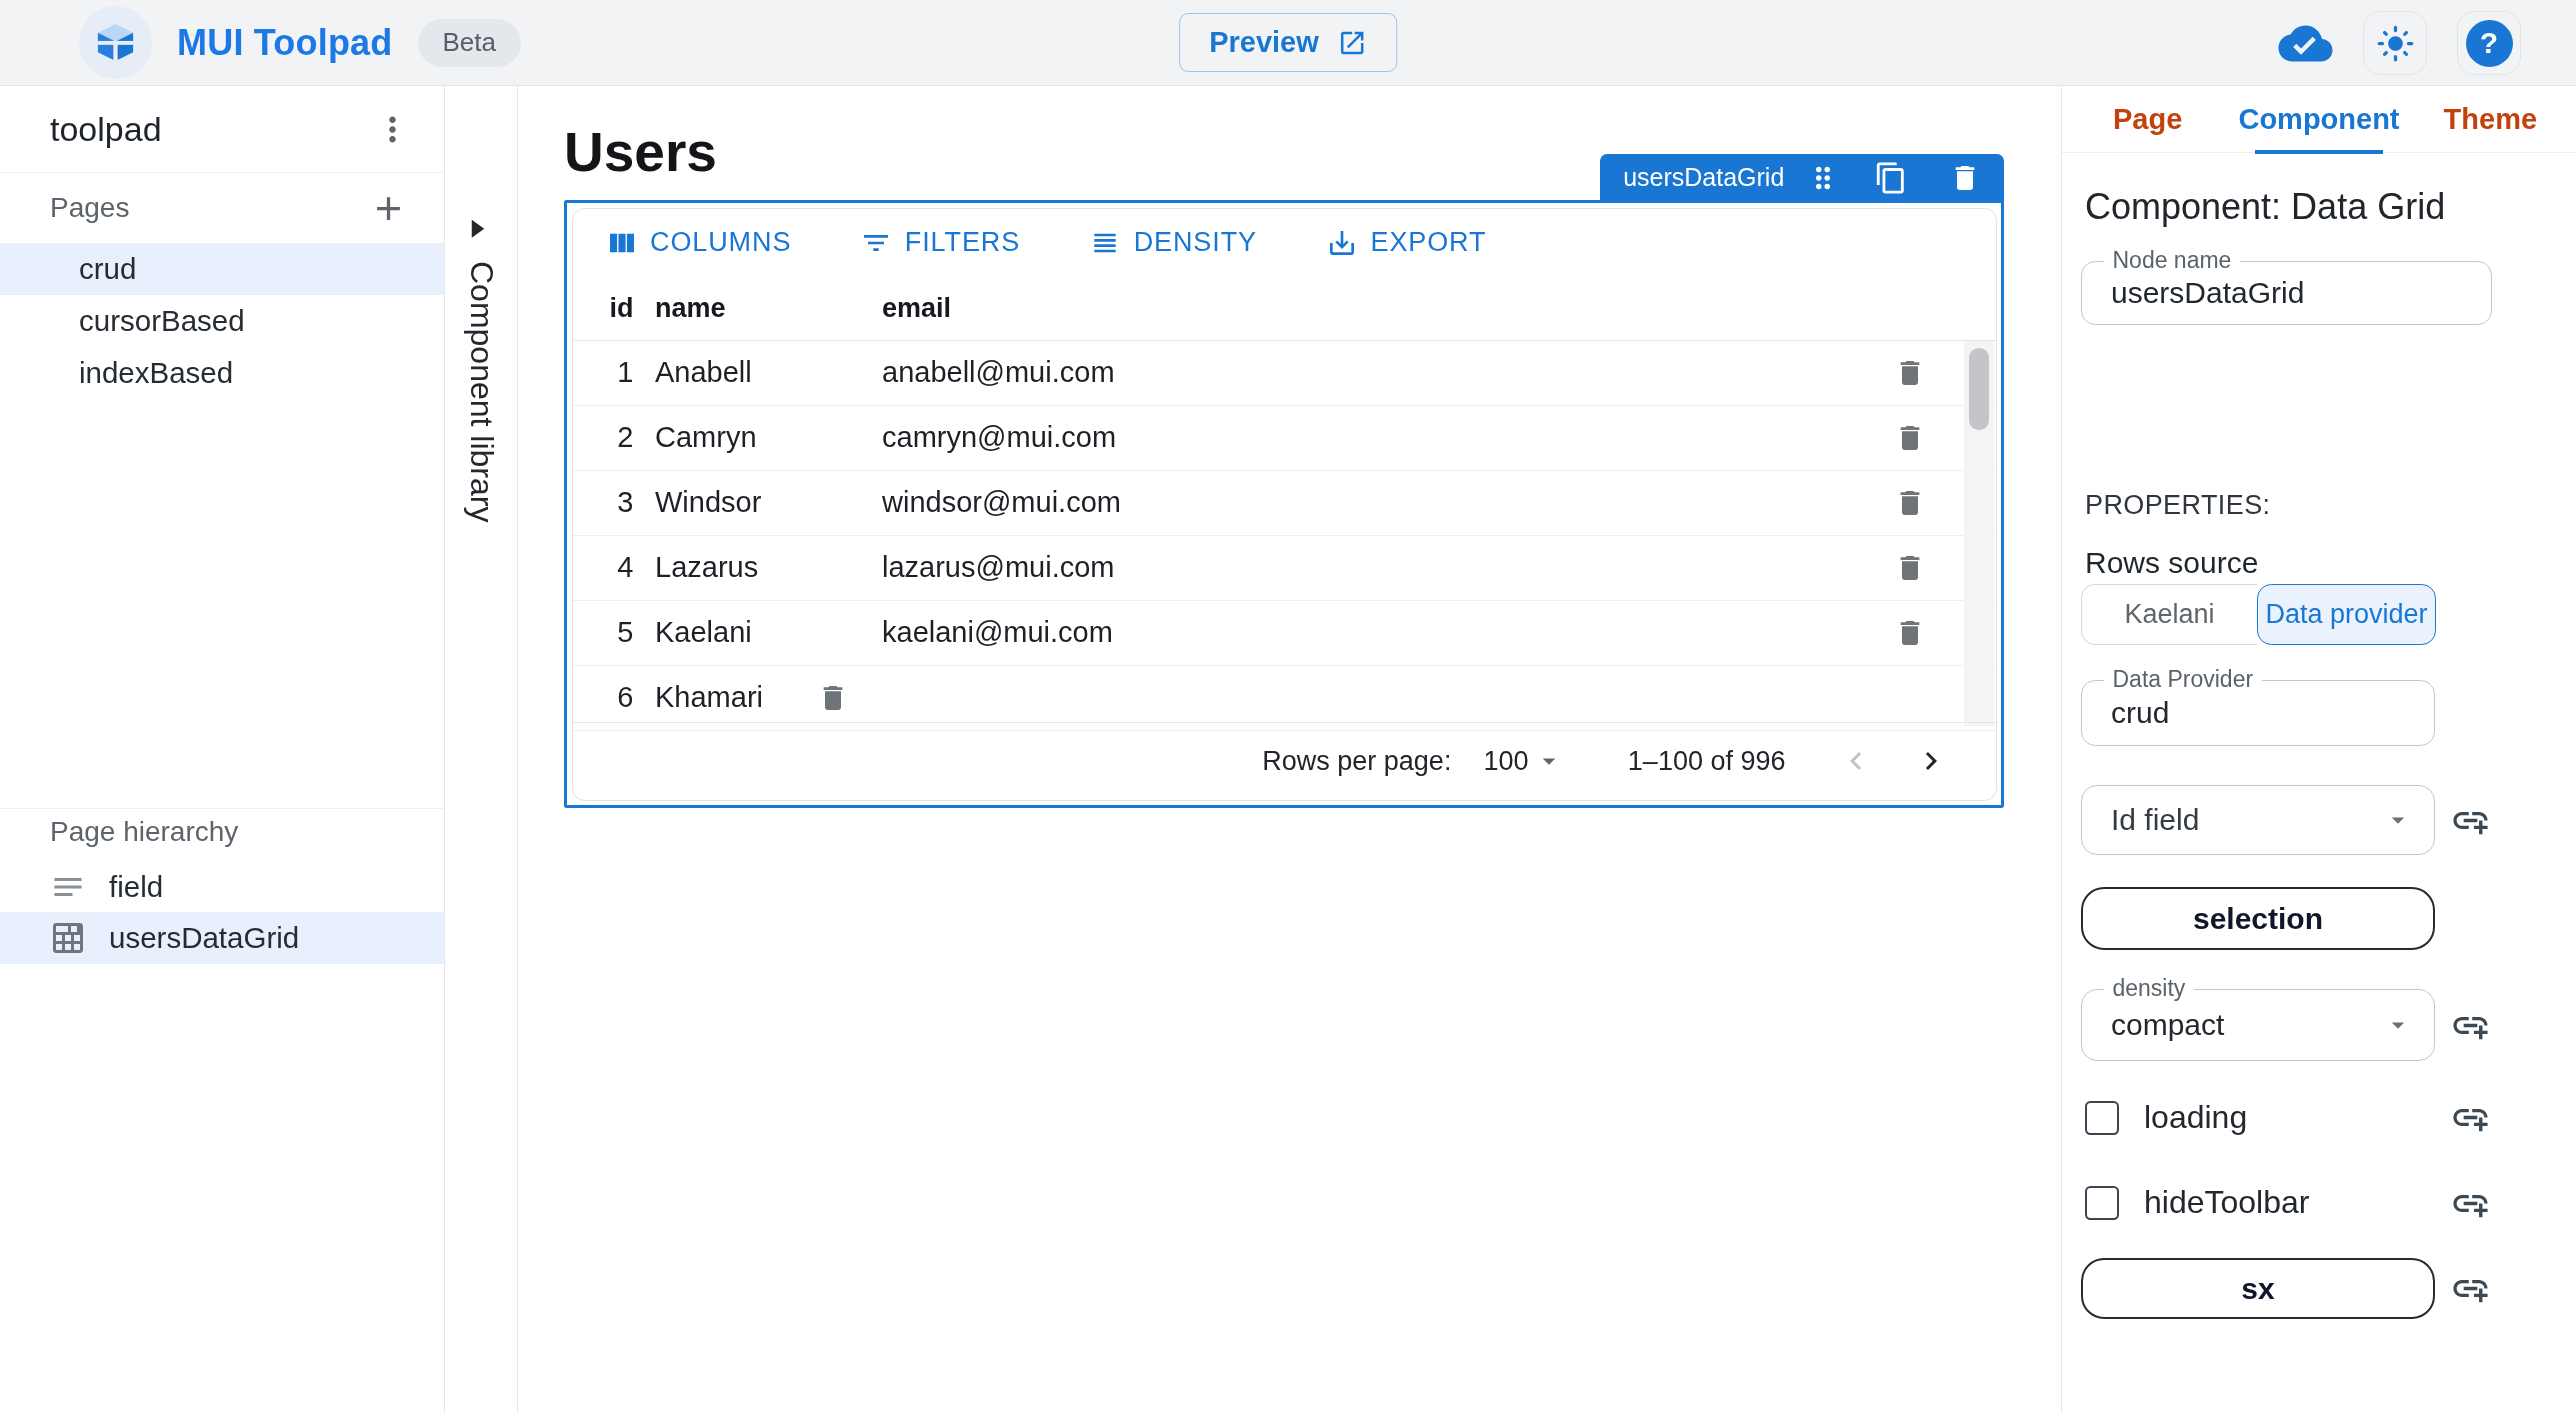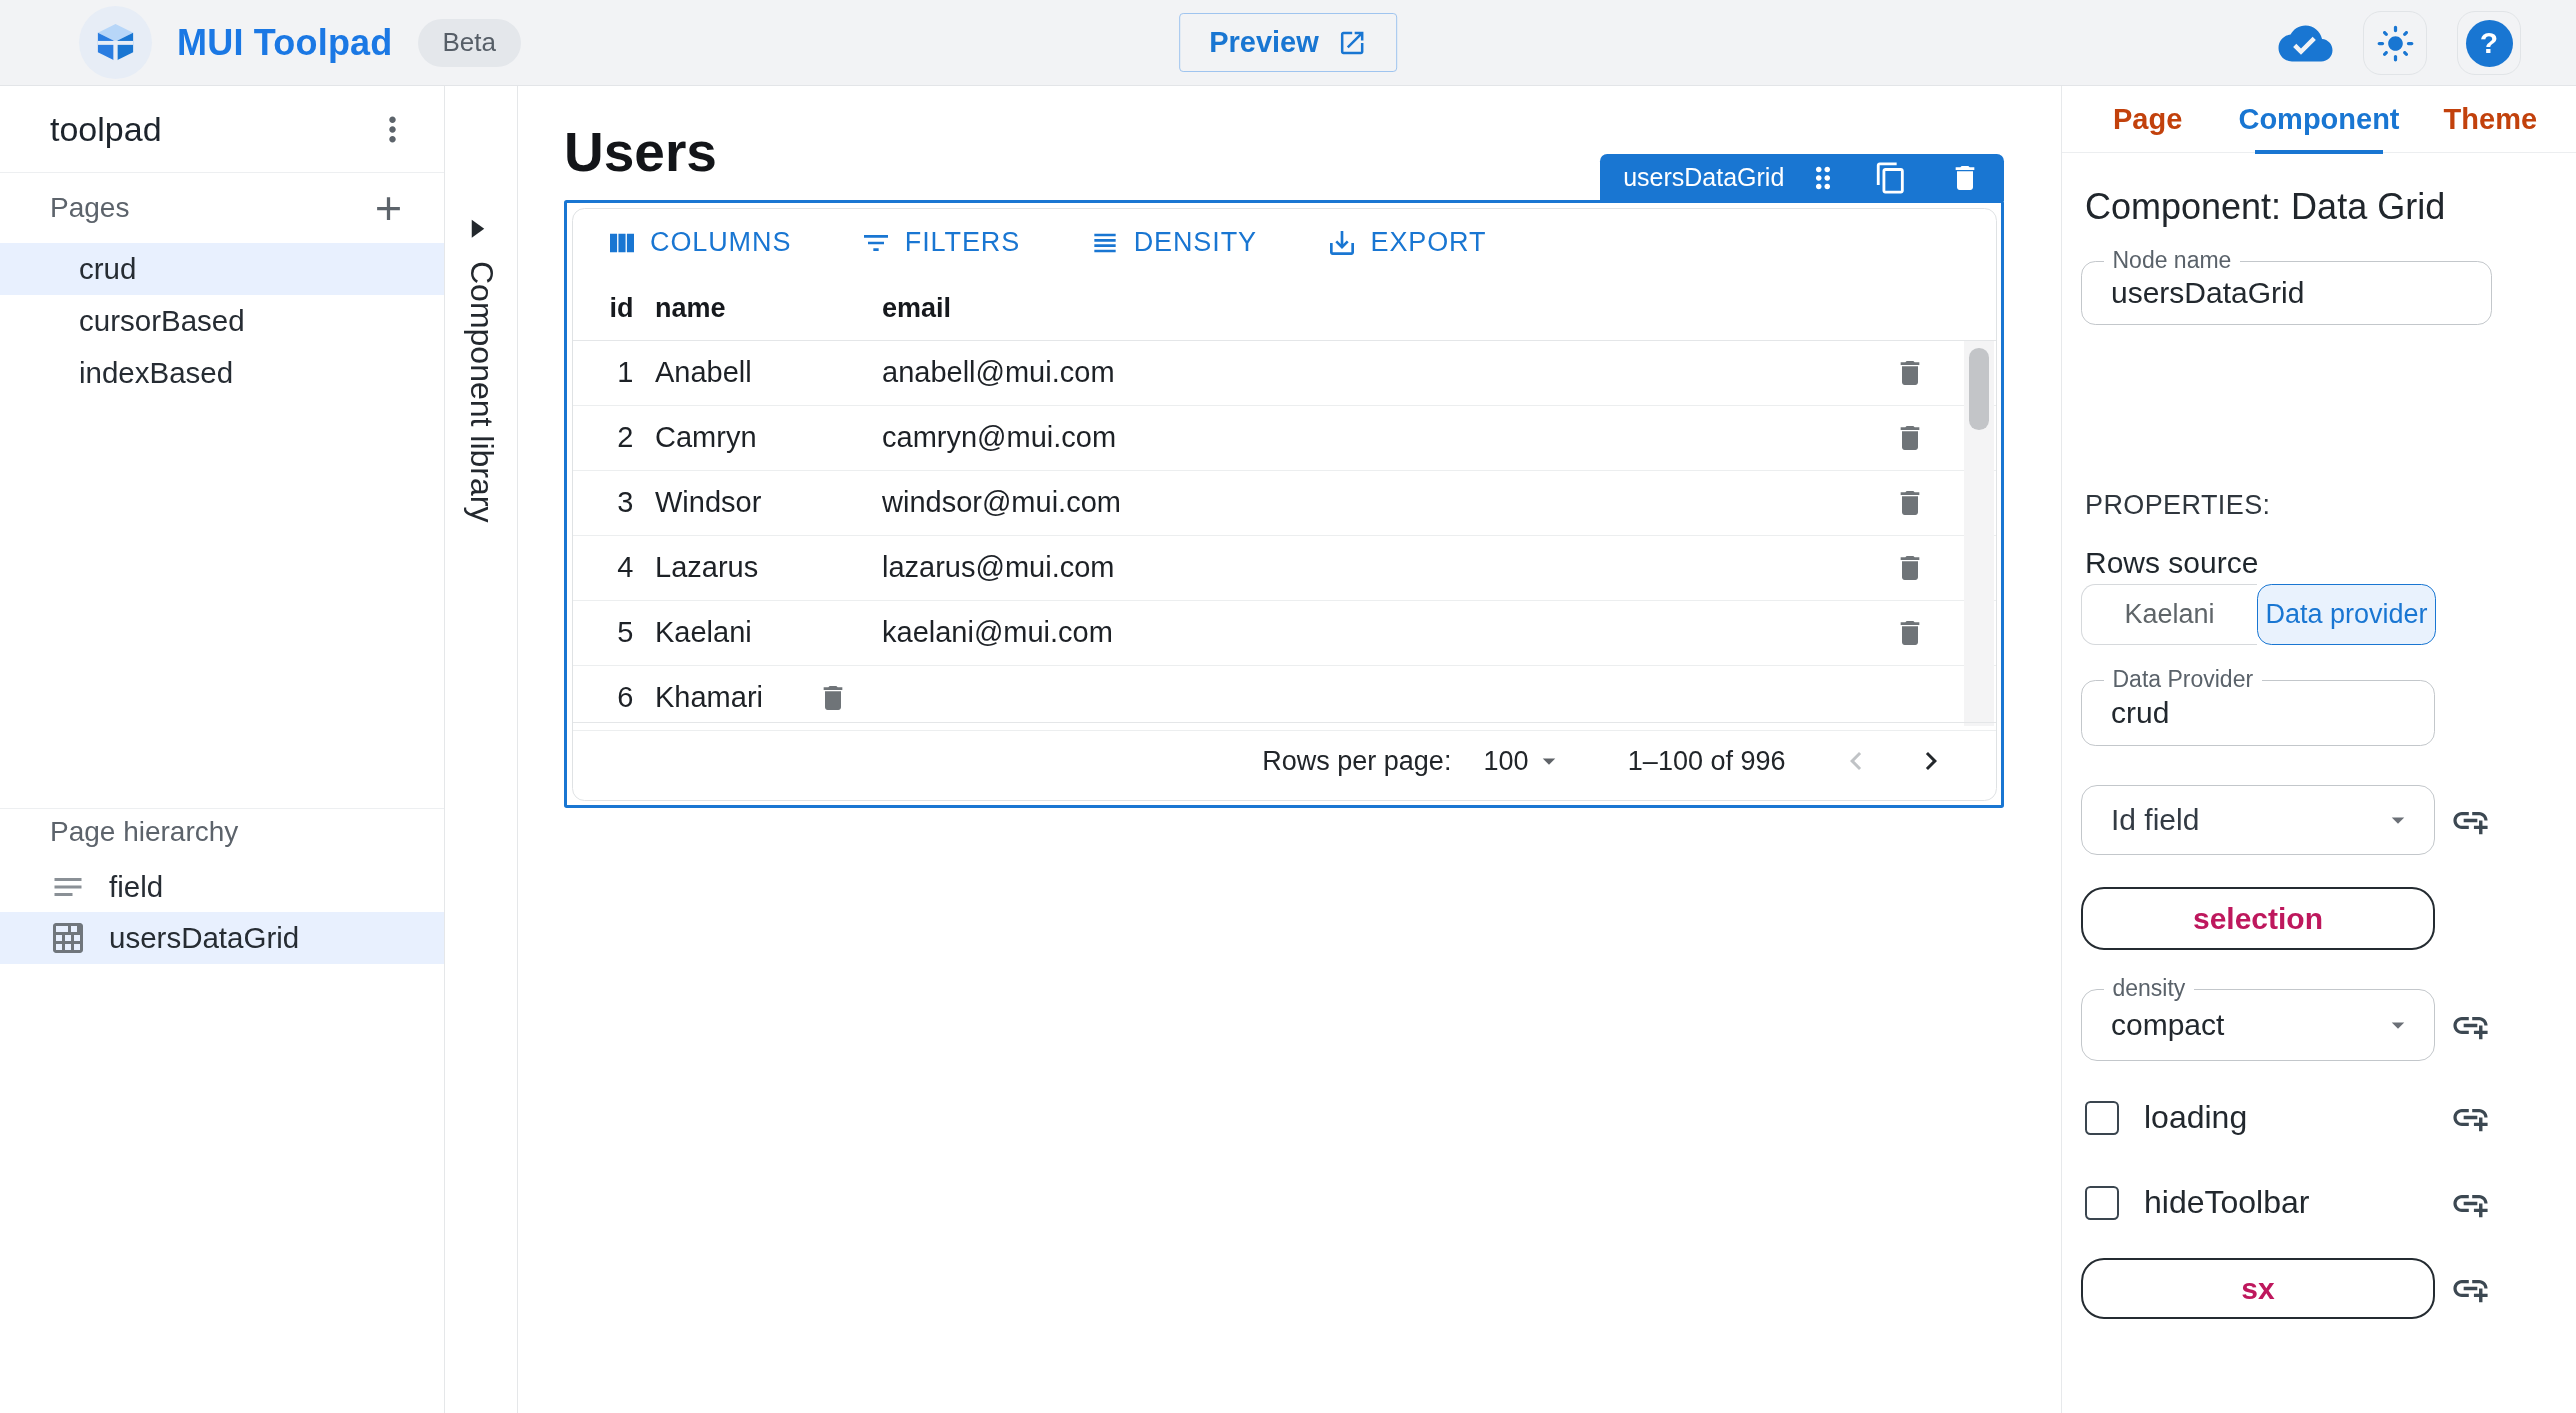--- a/index.html
+++ b/index.html
@@ -12,21 +12,21 @@
   .topbar{position:absolute;left:0;top:0;width:2576px;height:86px;background:#f2f3f5;
           border-bottom:0.9px solid #e3e5e8;display:flex;align-items:center;box-sizing:border-box;}
   .brand{display:flex;align-items:center;margin-left:79px;gap:25px;}
   .logo-circle{width:73px;height:73px;border-radius:50%;background:#e7edf6;display:flex;
                align-items:center;justify-content:center;}
   .brand-title{font-size:36px;font-weight:700;color:#1b78e4;letter-spacing:0.2px;}
   .beta-chip{height:48px;padding:0 25px;border-radius:25px;background:#e4e7eb;color:#565e67;
              font-size:26px;display:flex;align-items:center;}
   .preview-btn{position:absolute;left:50%;transform:translateX(-50%);top:13.4px;height:59px;
                display:flex;align-items:center;gap:18px;padding:0 29px;border:1.8px solid #9fc4ef;
-               border-radius:4px;color:#1976d2;font-size:29px;font-weight:700;background:transparent;cursor:pointer;}
+               border-radius:9px;color:#1976d2;font-size:29px;font-weight:700;background:transparent;cursor:pointer;}
   .topbar-right{position:absolute;right:55px;top:0;height:86px;display:flex;align-items:center;gap:30px;}
   .iconbtn{width:64px;height:64px;border:1.8px solid #e1e4e7;border-radius:18px;display:flex;
            align-items:center;justify-content:center;background:transparent;box-sizing:border-box;}
   .help-circle{width:47px;height:47px;border-radius:50%;background:#1976d2;color:#fff;font-size:30px;
                font-weight:700;display:flex;align-items:center;justify-content:center;}
 
   
   .sidebar{position:absolute;left:0;top:86px;width:445px;bottom:0;background:#fff;
            border-right:0.9px solid #e5e7e9;box-sizing:border-box;}
   .project-row{height:86px;display:flex;align-items:center;justify-content:space-between;
@@ -110,21 +110,21 @@
   .toggle-btn{height:61px;box-sizing:border-box;display:flex;align-items:center;justify-content:center;
               font-size:27px;font-weight:500;cursor:pointer;}
   .toggle-btn.off{width:176px;border:1.8px solid #d6d9dc;border-right:none;border-radius:14.3px 0 0 14.3px;
                   color:#5f6569;background:#fff;}
   .toggle-btn.on{width:179px;border:1.8px solid #1976d2;border-radius:14.3px;color:#1976d2;background:#e9f2fd;}
 
   .columns-link{position:absolute;left:47px;top:707px;font-size:27px;font-weight:700;color:#1976d2;cursor:pointer;}
 
   .outline-btn{position:absolute;left:19px;width:354px;box-sizing:border-box;border:2.7px solid #242b31;
                border-radius:23px;display:flex;align-items:center;justify-content:center;
-               font-weight:700;color:#be185d;background:#fff;cursor:pointer;}
+               font-weight:700;color:#0f172a;background:#fff;cursor:pointer;}
 
   .check-row{position:absolute;left:23px;display:flex;align-items:center;gap:25px;}
   .checkbox{width:34px;height:34px;border:2.7px solid #3a454f;border-radius:5.4px;box-sizing:border-box;background:#fff;}
   .check-label{font-size:32px;color:#22282e;}
 
   .bind-icon{position:absolute;left:388px;cursor:pointer;}
 </style>
 </head>
 <body>
 

